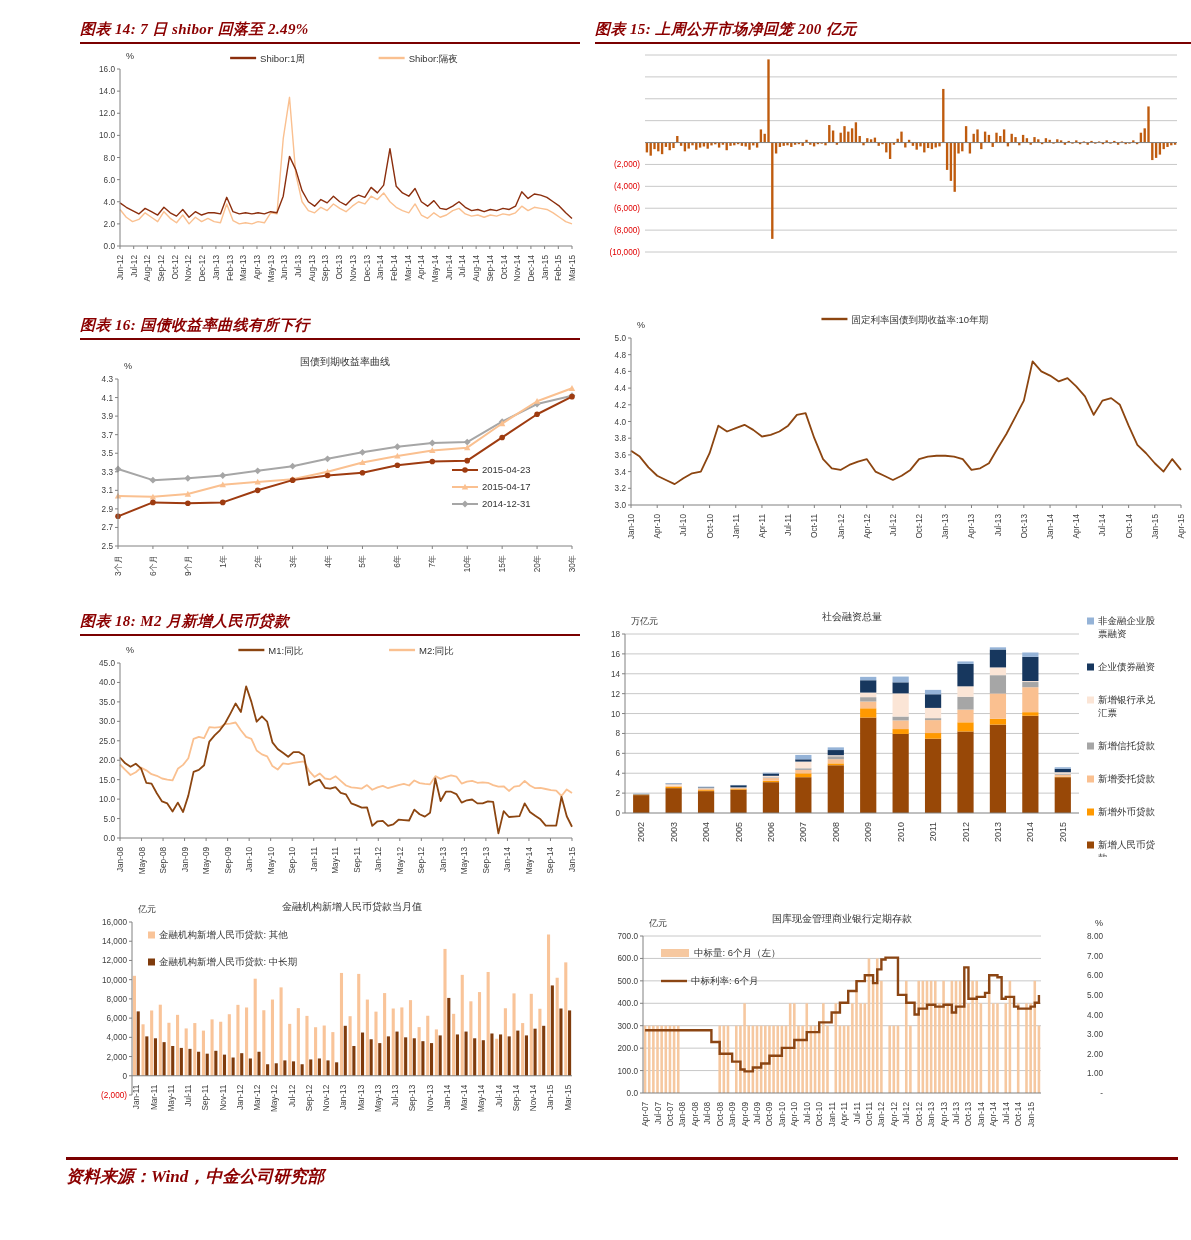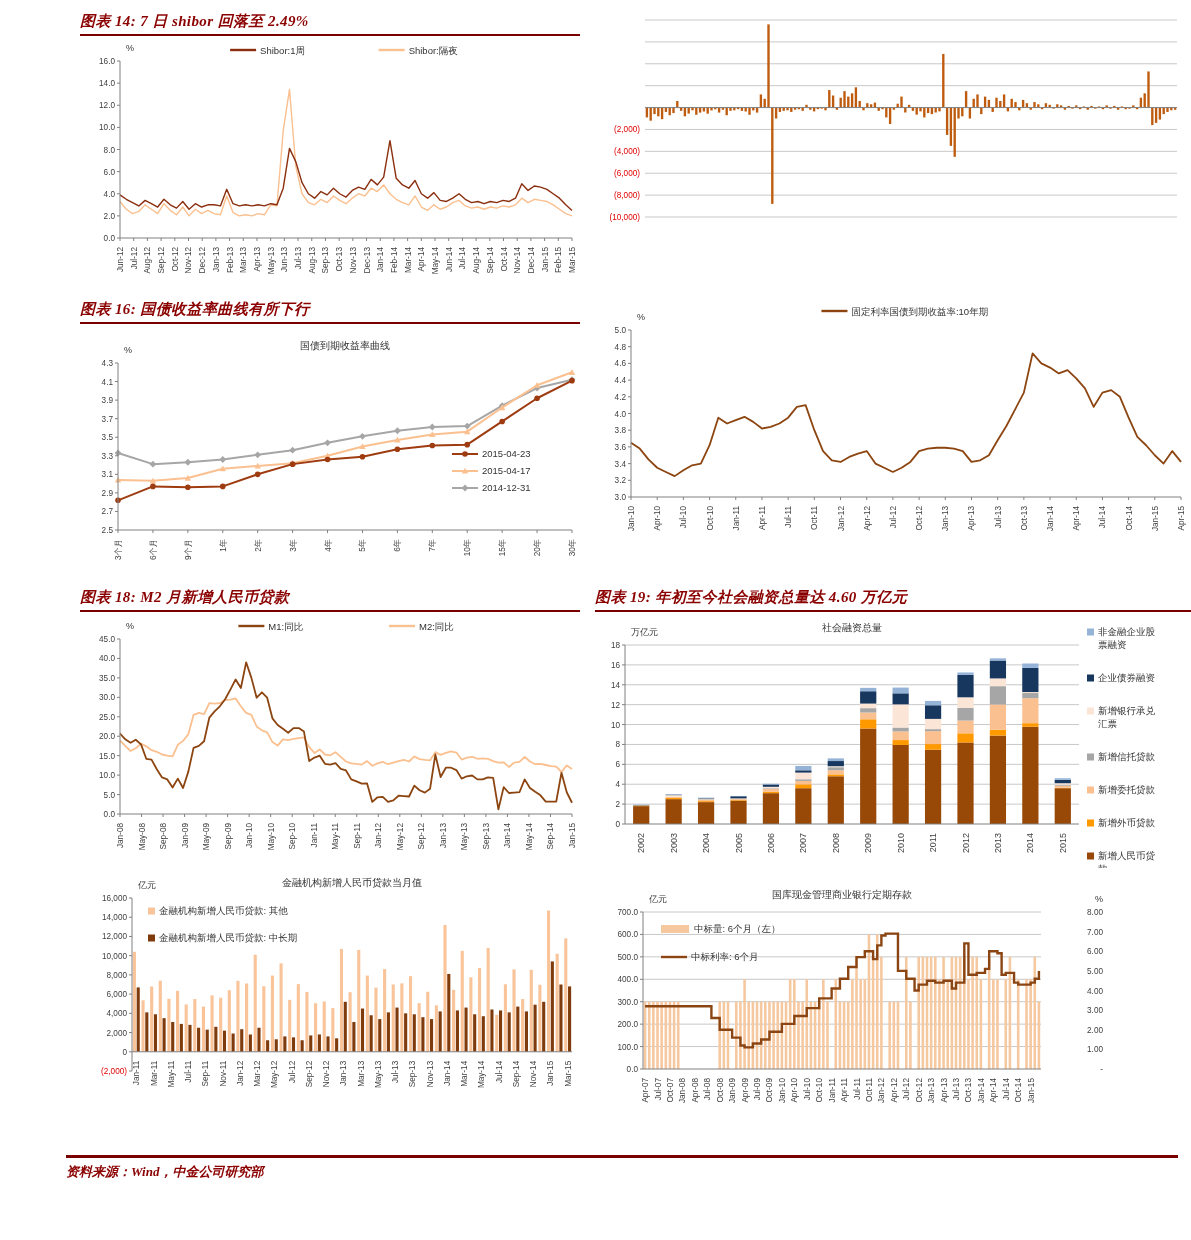--- a/index.html
+++ b/index.html
@@ -1,27 +1,27 @@
 <!DOCTYPE html>
 <html><head>
 <meta charset="utf-8">
 <style>
   html,body{margin:0;padding:0;background:#fff}
   body{width:1191px;height:1240px;overflow:hidden;font-family:"Liberation Sans","DejaVu Sans",sans-serif}
   .page{box-sizing:border-box;padding:12px 0 0 80px}
   .grid{display:grid;grid-template-columns:500px 596px;column-gap:15px;row-gap:8px}
   .panel{overflow:hidden}
-  .ptitle{margin:0 0 3px 0;padding-bottom:3px;border-bottom:2.5px solid #7A0000;
+  .ptitle{margin:8px 0 3px 0;padding-bottom:3px;border-bottom:2.5px solid #7A0000;
           font-family:"Liberation Serif","DejaVu Serif",serif;font-style:italic;font-weight:bold;
           font-size:15px;color:#8B0000;letter-spacing:.4px;white-space:nowrap}
   svg.chart{display:block}
   svg text{font-family:"Liberation Sans","DejaVu Sans",sans-serif}
-  .footer{margin-top:22px;margin-left:-14px;width:1112px;border-top:3px solid #7A0000;padding-top:5px;
+  .footer{margin-top:0;margin-left:-14px;width:1112px;border-top:3px solid #7A0000;padding-top:5px;
           font-family:"Liberation Serif","DejaVu Serif",serif;font-style:italic;font-weight:bold;
-          font-size:13px;color:#8B0000}
+          font-size:17px;color:#8B0000}
 </style>
 </head>
 <body>
 
 <div class="page">
   <div class="grid">
     <section class="panel">
       <h3 class="ptitle">图表 14: 7 日 shibor 回落至 2.49%</h3>
       <svg class="chart" width="500" height="253" viewBox="0 0 500 253">
           <polyline points="40,162.49375 46.27777777777778,170.2375 52.55555555555556,174.6625 58.83333333333333,172.45 65.11111111111111,165.8125 71.38888888888889,170.2375 77.66666666666666,174.6625 83.94444444444444,164.70625 90.22222222222223,171.34375 96.5,175.76875 102.77777777777777,168.025 109.05555555555556,176.875 115.33333333333333,170.2375 121.61111111111111,174.6625 127.88888888888889,171.34375 134.16666666666669,174.6625 140.44444444444446,175.76875 146.72222222222223,156.9625 153,173.55625 159.27777777777777,176.875 165.55555555555554,175.76875 171.83333333333334,176.875 178.11111111111111,174.6625 184.38888888888889,175.76875 190.66666666666666,165.8125 196.94444444444443,166.91875 203.22222222222223,91.69375000000001 209.5,50.32000000000001 215.77777777777777,127.09375 222.05555555555554,154.75 228.33333333333334,163.6 234.61111111111111,165.8125 240.88888888888889,160.28125 247.16666666666666,163.6 253.44444444444443,156.9625 259.72222222222223,161.3875 266,164.70625 272.27777777777777,159.175 278.55555555555554,154.75 284.83333333333337,156.9625 291.1111111111111,149.21875 297.38888888888886,152.5375 303.6666666666667,145.89999999999998 309.94444444444446,154.75 316.22222222222223,160.28125 322.5,163.6 328.77777777777777,165.8125 335.05555555555554,156.9625 341.3333333333333,168.025 347.6111111111111,171.34375 353.88888888888886,165.8125 360.1666666666667,170.2375 366.44444444444446,168.025 372.72222222222223,163.6 379,161.3875 385.27777777777777,166.91875 391.55555555555554,169.13125 397.8333333333333,168.025 404.1111111111111,170.2375 410.38888888888886,168.025 416.6666666666667,169.13125 422.94444444444446,166.91875 429.22222222222223,168.025 435.5,165.8125 441.77777777777777,159.175 448.05555555555554,163.6 454.3333333333333,160.28125 460.6111111111111,161.3875 466.88888888888886,162.49375 473.1666666666667,165.8125 479.44444444444446,170.2375 485.72222222222223,174.6625 492,176.875" fill="none" stroke="#FAC090" stroke-width="1.4" stroke-linejoin="round"></polyline>
@@ -115,20 +115,21 @@
           <text x="481.3030303030303" y="208" font-size="8.2" fill="#404040" text-anchor="end" transform="rotate(-90 481.3030303030303 208)">Feb-15</text>
           <line x1="492" y1="199" x2="492" y2="202" stroke="#808080"></line>
           <text x="495" y="208" font-size="8.2" fill="#404040" text-anchor="end" transform="rotate(-90 495 208)">Mar-15</text>
           <line x1="150.11666666666667" y1="11" x2="176.11666666666667" y2="11" stroke="#8B2E0D" stroke-width="2.4"></line>
           <text x="180.11666666666667" y="14.5" font-size="9.5" fill="#333" text-anchor="start">Shibor:1周</text>
           <line x1="298.6333333333333" y1="11" x2="324.6333333333333" y2="11" stroke="#FAC090" stroke-width="2.4"></line>
           <text x="328.6333333333333" y="14.5" font-size="9.5" fill="#333" text-anchor="start">Shibor:隔夜</text>
         </svg>
     </section>
     <section class="panel">
+      <h3 class="ptitle">图表 15: 上周公开市场净回笼 200 亿元</h3>
       <svg class="chart" width="596" height="253" viewBox="0 0 596 253">
           <line x1="50" y1="8" x2="582" y2="8" stroke="#C8C8C8" stroke-width="1"></line>
           <line x1="50" y1="29.88888888888889" x2="582" y2="29.88888888888889" stroke="#C8C8C8" stroke-width="1"></line>
           <line x1="50" y1="51.77777777777778" x2="582" y2="51.77777777777778" stroke="#C8C8C8" stroke-width="1"></line>
           <line x1="50" y1="73.66666666666666" x2="582" y2="73.66666666666666" stroke="#C8C8C8" stroke-width="1"></line>
           <line x1="50" y1="117.44444444444444" x2="582" y2="117.44444444444444" stroke="#C8C8C8" stroke-width="1"></line>
           <line x1="50" y1="139.33333333333331" x2="582" y2="139.33333333333331" stroke="#C8C8C8" stroke-width="1"></line>
           <line x1="50" y1="161.22222222222223" x2="582" y2="161.22222222222223" stroke="#C8C8C8" stroke-width="1"></line>
           <line x1="50" y1="183.11111111111111" x2="582" y2="183.11111111111111" stroke="#C8C8C8" stroke-width="1"></line>
           <line x1="50" y1="205" x2="582" y2="205" stroke="#C8C8C8" stroke-width="1"></line>
@@ -539,21 +540,20 @@
           <text x="473.4761904761905" y="208" font-size="8.2" fill="#404040" text-anchor="end" transform="rotate(-90 473.4761904761905 208)">Sep-14</text>
           <line x1="492.00000000000006" y1="199" x2="492.00000000000006" y2="202" stroke="#808080"></line>
           <text x="495.00000000000006" y="208" font-size="8.2" fill="#404040" text-anchor="end" transform="rotate(-90 495.00000000000006 208)">Jan-15</text>
           <line x1="158.36666666666667" y1="11" x2="184.36666666666667" y2="11" stroke="#8C4510" stroke-width="2.4"></line>
           <text x="188.36666666666667" y="14.5" font-size="9.5" fill="#333" text-anchor="start">M1:同比</text>
           <line x1="309.0333333333333" y1="11" x2="335.0333333333333" y2="11" stroke="#FAC090" stroke-width="2.4"></line>
           <text x="339.0333333333333" y="14.5" font-size="9.5" fill="#333" text-anchor="start">M2:同比</text>
         </svg>
     </section>
     <section class="panel">
-      <h3 class="ptitle">图表 19: 年初至今社会融资总量达 4.60 万亿元</h3>
       <svg class="chart" width="596" height="253" viewBox="0 0 596 253">
           <line x1="30" y1="189.11111111111111" x2="484" y2="189.11111111111111" stroke="#C8C8C8" stroke-width="1"></line>
           <line x1="30" y1="169.22222222222223" x2="484" y2="169.22222222222223" stroke="#C8C8C8" stroke-width="1"></line>
           <line x1="30" y1="149.33333333333331" x2="484" y2="149.33333333333331" stroke="#C8C8C8" stroke-width="1"></line>
           <line x1="30" y1="129.44444444444446" x2="484" y2="129.44444444444446" stroke="#C8C8C8" stroke-width="1"></line>
           <line x1="30" y1="109.55555555555556" x2="484" y2="109.55555555555556" stroke="#C8C8C8" stroke-width="1"></line>
           <line x1="30" y1="89.66666666666666" x2="484" y2="89.66666666666666" stroke="#C8C8C8" stroke-width="1"></line>
           <line x1="30" y1="69.77777777777777" x2="484" y2="69.77777777777777" stroke="#C8C8C8" stroke-width="1"></line>
           <line x1="30" y1="49.888888888888886" x2="484" y2="49.888888888888886" stroke="#C8C8C8" stroke-width="1"></line>
           <line x1="30" y1="30" x2="484" y2="30" stroke="#C8C8C8" stroke-width="1"></line>

